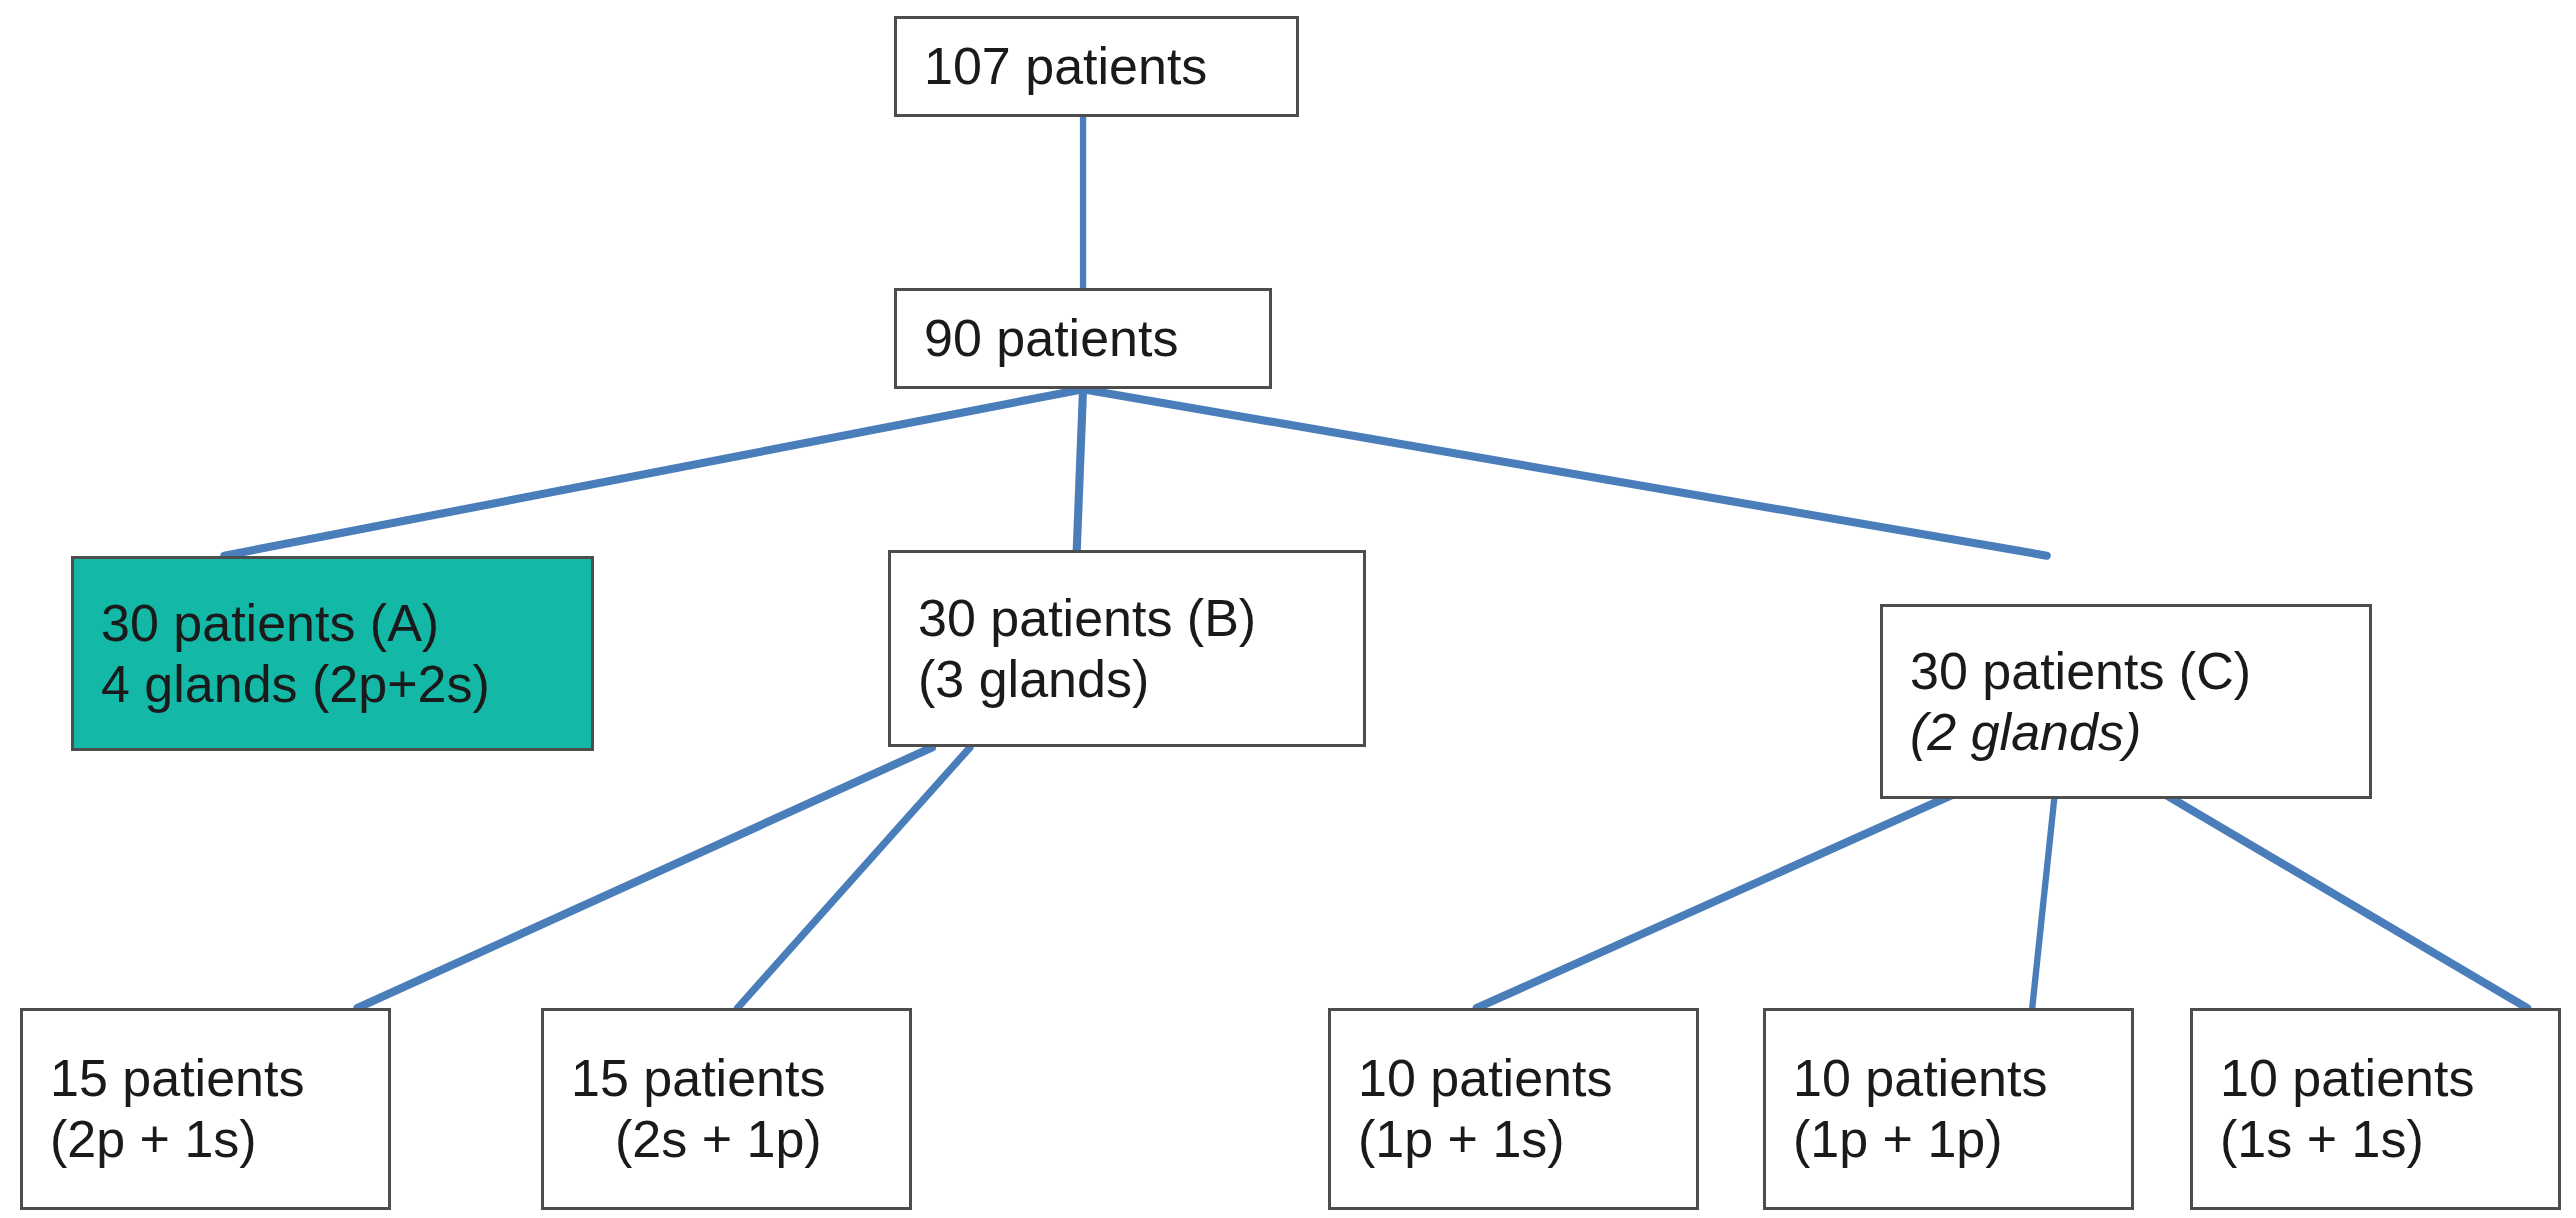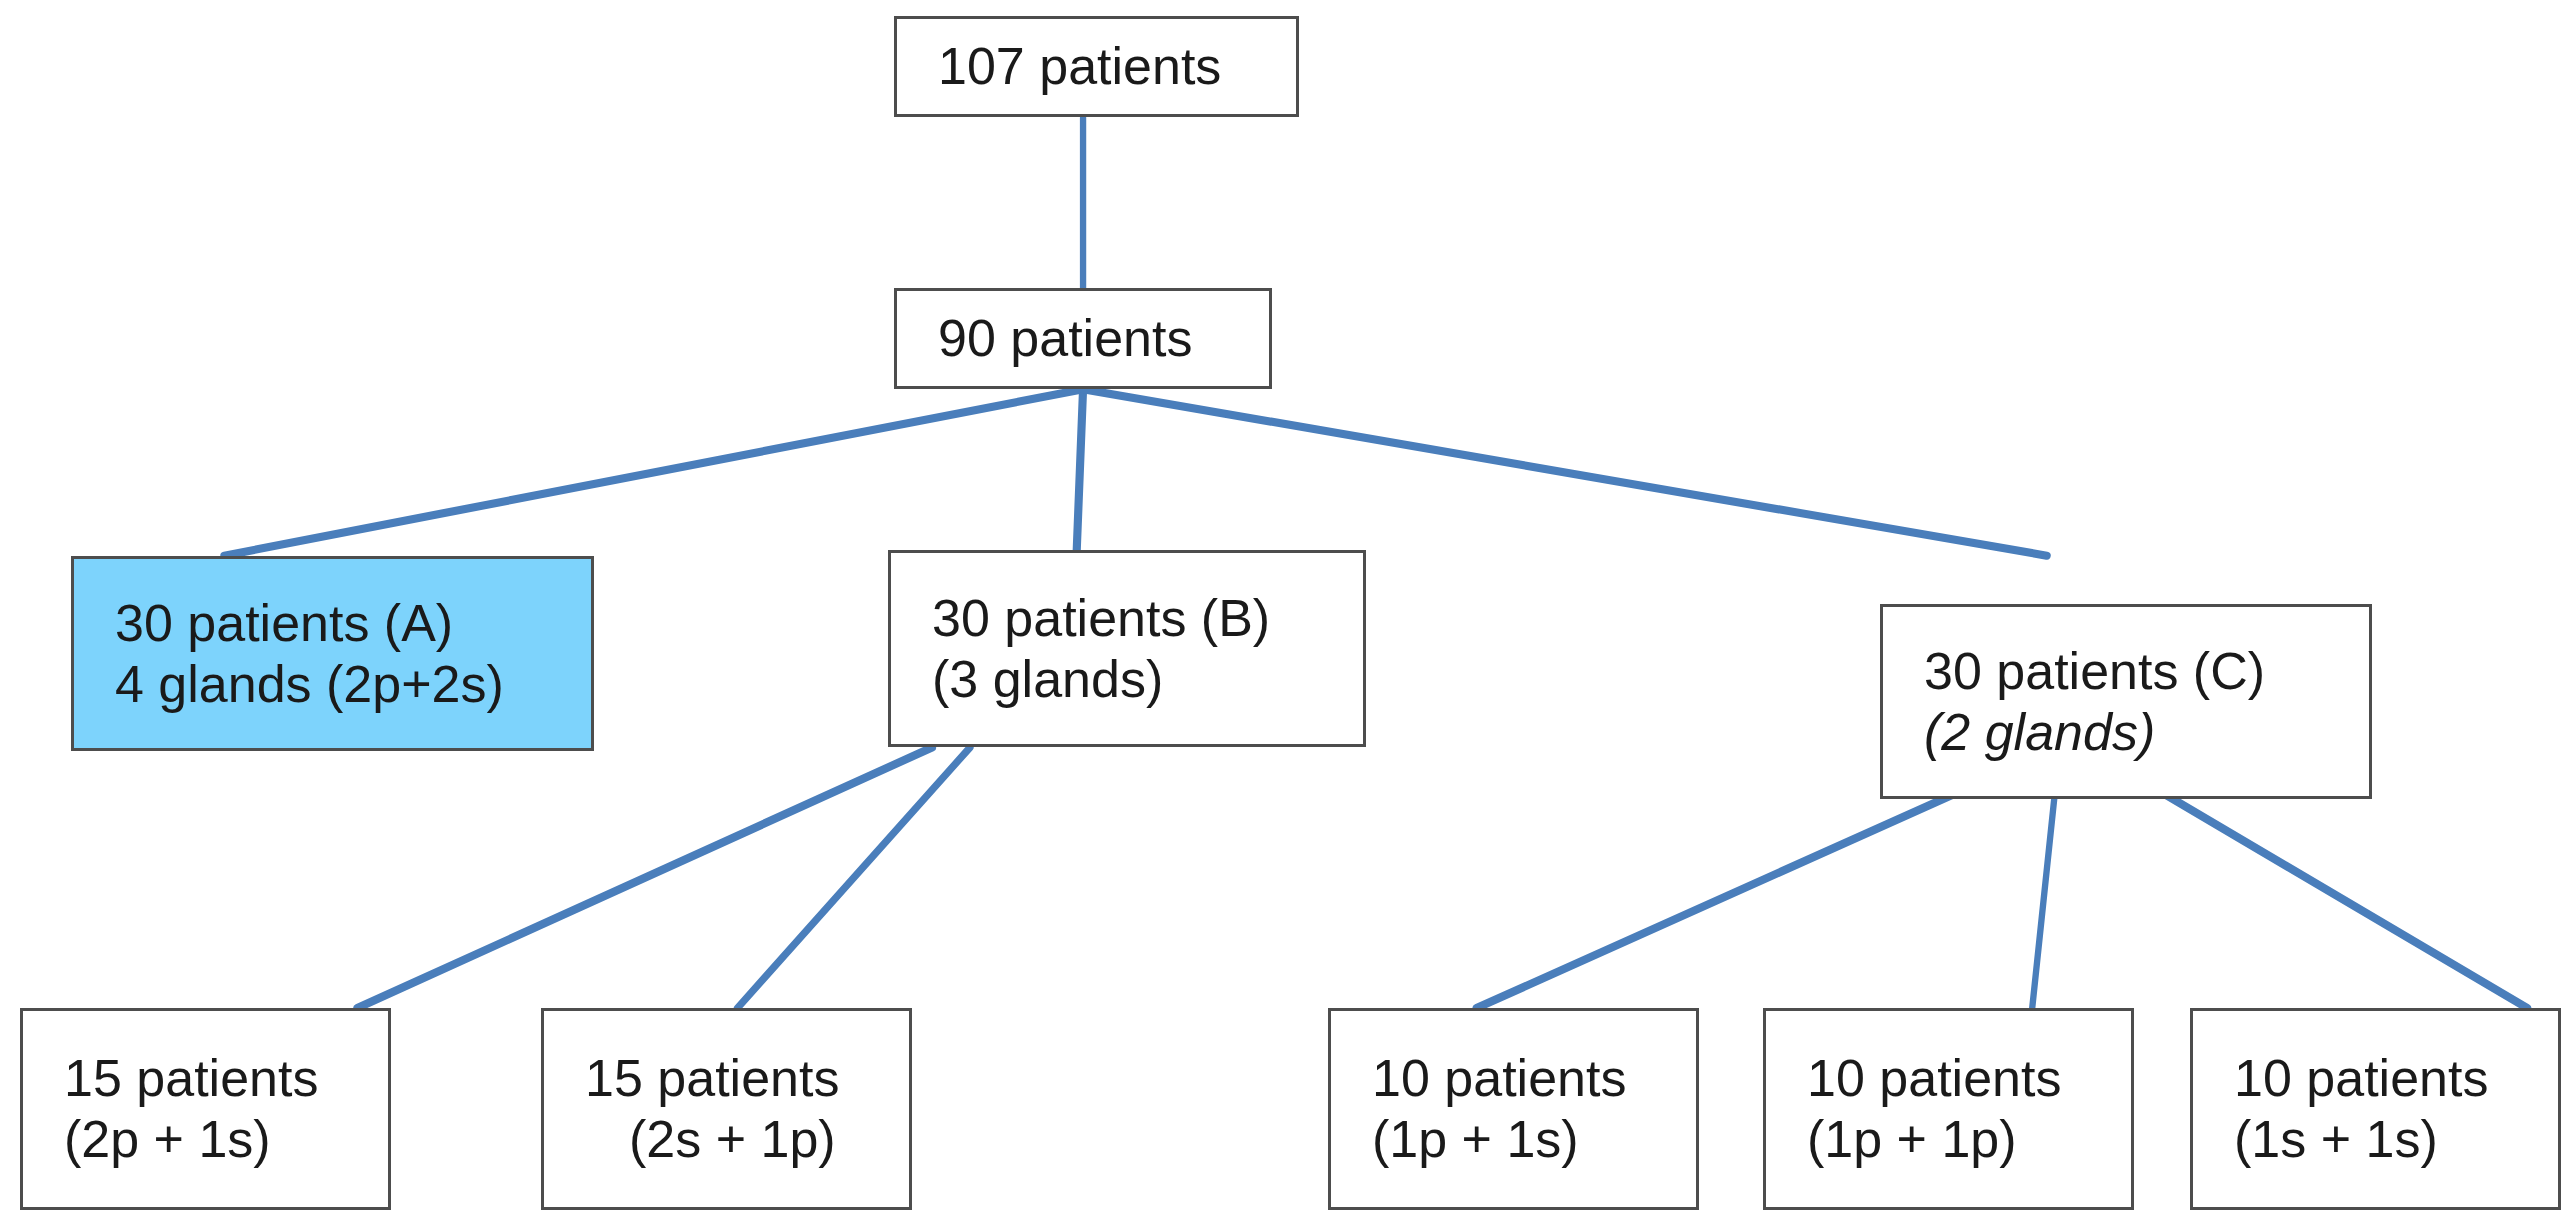--- a/index.html
+++ b/index.html
@@ -25,21 +25,21 @@
   }
   .node {
     position: absolute;
     box-sizing: border-box;
     background: #ffffff;
     border: 3.6px solid #4d4d4d;
     display: flex;
     flex-direction: column;
     justify-content: center;
     align-items: flex-start;
-    padding-left: 41px;
+    padding-left: 27px;
     padding-right: 12.7px;
     z-index: 3;
   }
   .node .line {
     color: #1a1a1a;
     font-size: 52px;
     line-height: 1.17;
     white-space: pre;
     letter-spacing: 0px;
   }
@@ -84,21 +84,21 @@
   </svg>
 
   <div class="node" id="node-root" style="border-color: rgb(77, 77, 77); background: rgb(255, 255, 255);">
     <span class="line" style="color: rgb(26, 26, 26);">107 patients</span>
   </div>
 
   <div class="node" id="node-l2" style="border-color: rgb(77, 77, 77); background: rgb(255, 255, 255);">
     <span class="line" style="color: rgb(26, 26, 26);">90 patients</span>
   </div>
 
-  <div class="node" id="node-a" style="border-color: rgb(77, 77, 77); background: #7dd3fc;">
+  <div class="node" id="node-a" style="border-color: rgb(77, 77, 77); background: #14b8a6;">
     <span class="line" style="color: rgb(26, 26, 26);">30 patients (A)</span>
     <span class="line" style="color: rgb(26, 26, 26);">4 glands (2p+2s)</span>
   </div>
 
   <div class="node" id="node-b" style="border-color: rgb(77, 77, 77); background: rgb(255, 255, 255);">
     <span class="line" style="color: rgb(26, 26, 26);">30 patients (B)</span>
     <span class="line" style="color: rgb(26, 26, 26);">(3 glands)</span>
   </div>
 
   <div class="node" id="node-c" style="border-color: rgb(77, 77, 77); background: rgb(255, 255, 255); margin-top: 48px;">

